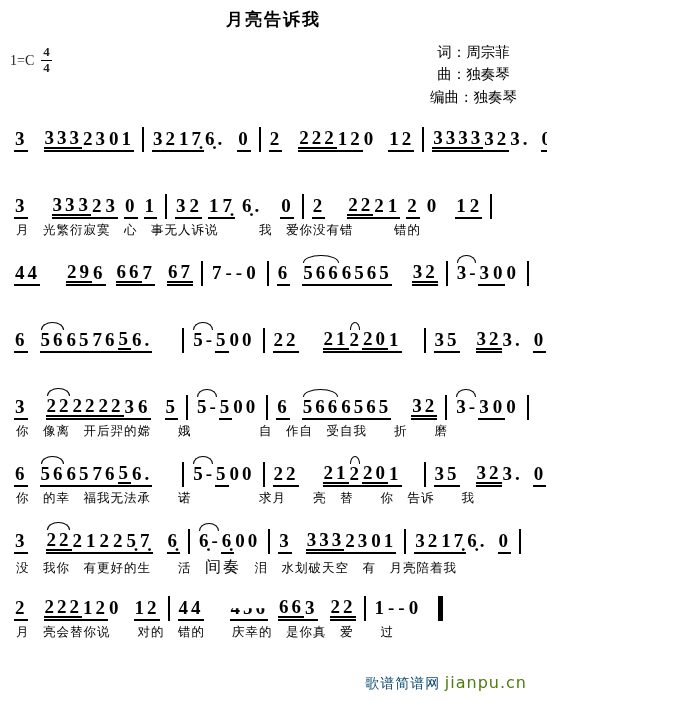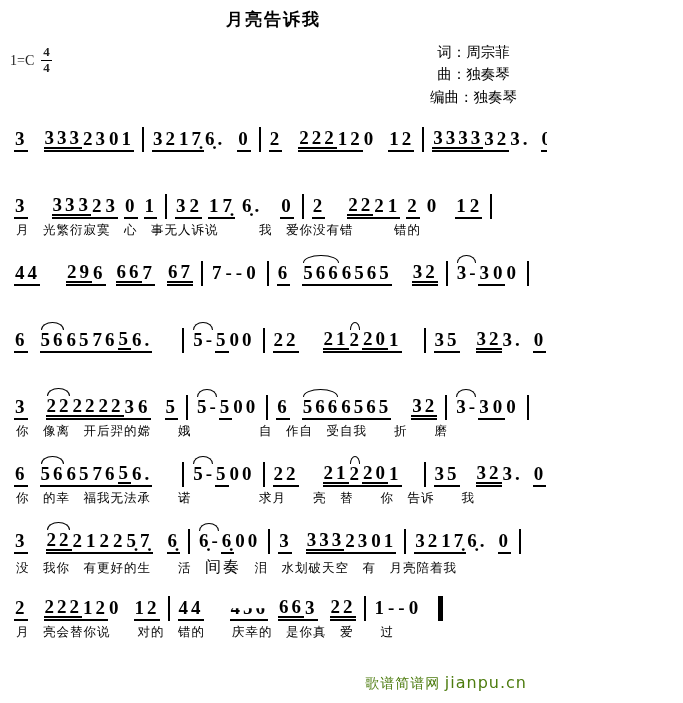--- a/index.html
+++ b/index.html
@@ -63,21 +63,21 @@
     letter-spacing:1px;
     white-space:nowrap;
   }
   .interlude{font-size:16px;letter-spacing:2px;}
   .footer{
     position:absolute;
     right:20px;bottom:10px;
     font-size:14px;
     letter-spacing:1px;
   }
-  .site-name{color:#4d7c0f;}
+  .site-name{color:#0c4a6e;}
   .site-url{color:#4d7c0f;font-family:"DejaVu Sans", sans-serif;font-size:16px;}
 </style>
 </head>
 <body>
 
 <div class="page">
 
   <div class="song-title">月亮告诉我</div>
 
   <div class="header-row">

